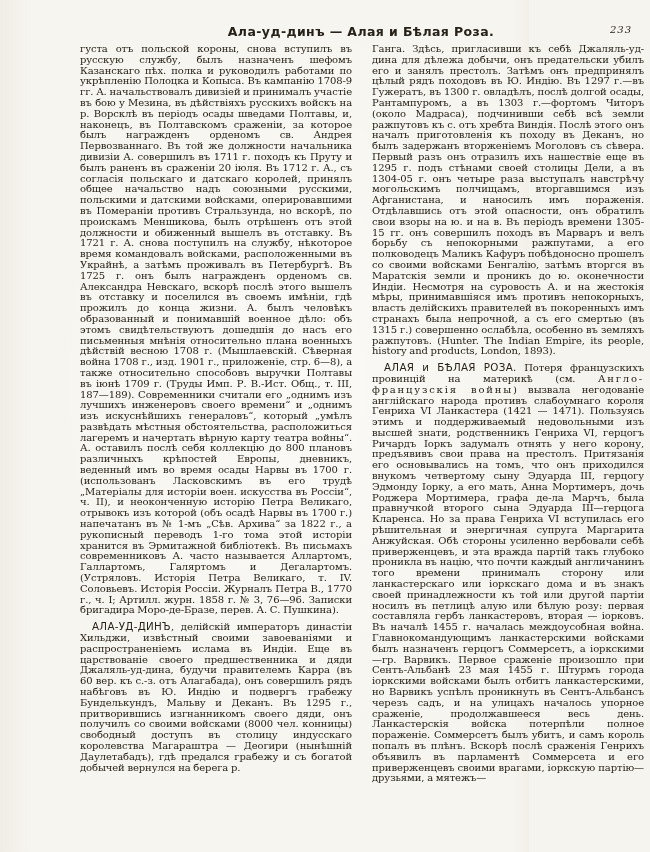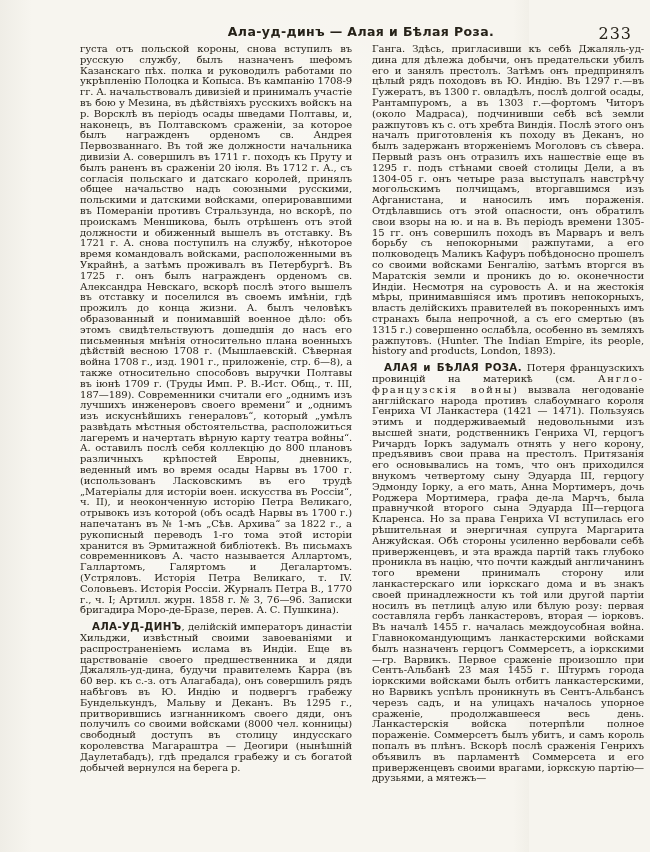--- a/index.html
+++ b/index.html
@@ -26,22 +26,23 @@
     text-align: center;
     font-family: "DejaVu Sans", sans-serif;
     font-weight: bold;
     font-size: 12.5px;
     letter-spacing: 0.4px;
     white-space: nowrap;
   }
   .page-number {
     position: absolute; right: 10px; top: 0;
     font-family: "DejaVu Serif", serif;
-    font-size: 16px;
+    font-size: 10px;
     letter-spacing: 1px;
+    font-style: italic;
   }
   .columns {
     position: absolute;
     left: 80px; top: 44px; width: 564px; height: 796px;
     display: flex;
     gap: 20px;
   }
   .column {
     width: 277px;
     height: 796px;
@@ -52,21 +53,21 @@
     letter-spacing: -0.1px;
     word-spacing: -0.3px;
   }
   .para { margin: 0; }
   .para.indent { text-indent: 12px; margin-top: 5px; }
   .seg-plain { }
   .seg-italic { }
   .seg-spaced { letter-spacing: 1.8px; }
   .seg-headword {
     font-family: "DejaVu Sans", sans-serif;
-    font-weight: bold;
+    font-weight: normal;
     font-style: normal;
     font-size: 10.3px;
     letter-spacing: 0.3px;
   }
 </style>
 </head>
 <body>
 
 <div class="page">
   <header class="running-head">

